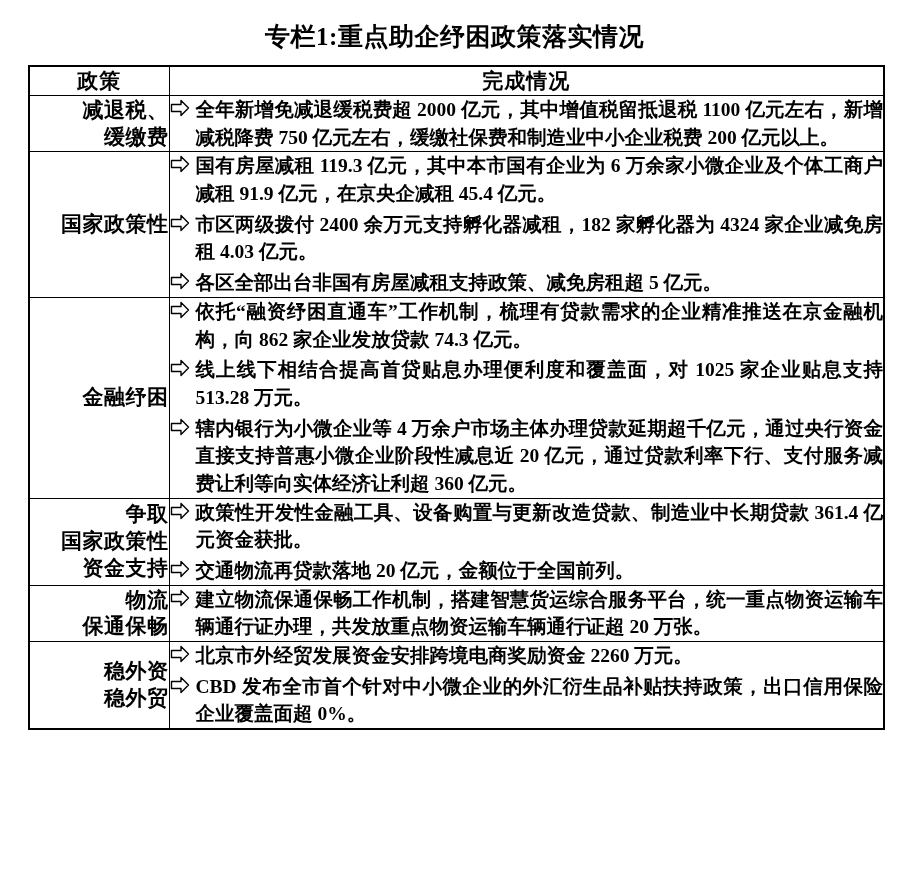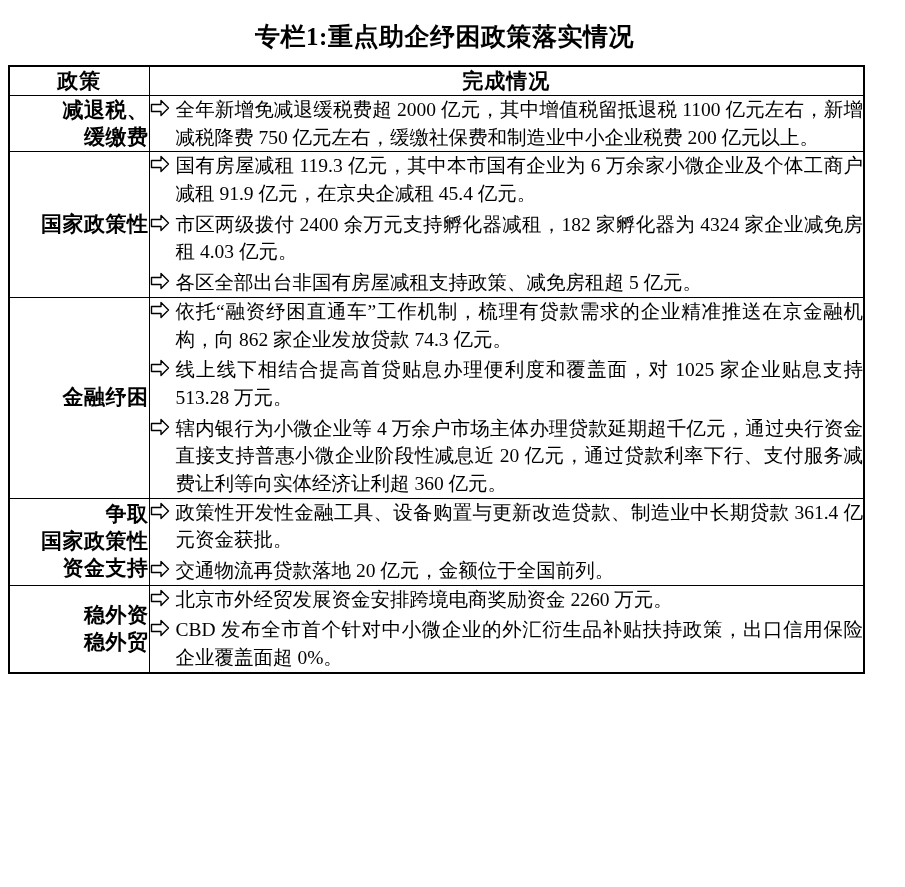--- a/index.html
+++ b/index.html
@@ -11,21 +11,21 @@
     width: 905px;
     height: 887px;
     font-family: "Liberation Serif", "DejaVu Serif", serif;
     color: #000000;
     overflow: hidden;
   }
   .page {
     width: 905px;
     height: 887px;
     box-sizing: border-box;
-    padding: 14px 24px 10px 8px;
+    padding: 14px 24px 10px 28px;
     position: relative;
   }
   .doc-title {
     text-align: center;
     font-size: 25px;
     font-weight: bold;
     letter-spacing: 0.5px;
     margin: 6px 0 12px 0;
     font-family: "Liberation Serif", "DejaVu Serif", serif;
   }
@@ -67,20 +67,21 @@
     list-style: none;
     margin: 0;
     padding: 0;
   }
   ul.items > li {
     position: relative;
     padding-left: 26px;
     margin: 0 0 3px 0;
     text-align: justify;
     text-justify: inter-ideograph;
+    font-weight: bold;
   }
   ul.items > li:last-child { margin-bottom: 0; }
   .arrow {
     position: absolute;
     left: 0;
     top: 3px;
     width: 20px;
     height: 20px;
     display: inline-block;
   }
@@ -183,20 +184,35 @@
               <li><span class="arrow">
                   <svg width="20" height="18" viewBox="0 0 20 18" aria-hidden="true">
                     <path d="M1.5 5.5 H11 V1.5 L18.5 9 L11 16.5 V12.5 H1.5 Z" fill="none" stroke="#000" stroke-width="1.4" stroke-linejoin="round"></path>
                   </svg>
                 </span><span>交通物流再贷款落地 20 亿元，金额位于全国前列。</span></li>
             </ul>
           </td>
         </tr>
         <tr>
           <td class="policy-cell">
+            <div>物流</div>
+            <div>保通保畅</div>
+          </td>
+          <td class="status-cell">
+            <ul class="items">
+              <li><span class="arrow">
+                  <svg width="20" height="18" viewBox="0 0 20 18" aria-hidden="true">
+                    <path d="M1.5 5.5 H11 V1.5 L18.5 9 L11 16.5 V12.5 H1.5 Z" fill="none" stroke="#000" stroke-width="1.4" stroke-linejoin="round"></path>
+                  </svg>
+                </span><span>建立物流保通保畅工作机制，搭建智慧货运综合服务平台，统一重点物资运输车辆通行证办理，共发放重点物资运输车辆通行证超 20 万张。</span></li>
+            </ul>
+          </td>
+        </tr>
+        <tr>
+          <td class="policy-cell">
             <div>稳外资</div>
             <div>稳外贸</div>
           </td>
           <td class="status-cell">
             <ul class="items">
               <li><span class="arrow">
                   <svg width="20" height="18" viewBox="0 0 20 18" aria-hidden="true">
                     <path d="M1.5 5.5 H11 V1.5 L18.5 9 L11 16.5 V12.5 H1.5 Z" fill="none" stroke="#000" stroke-width="1.4" stroke-linejoin="round"></path>
                   </svg>
                 </span><span>北京市外经贸发展资金安排跨境电商奖励资金 2260 万元。</span></li>

